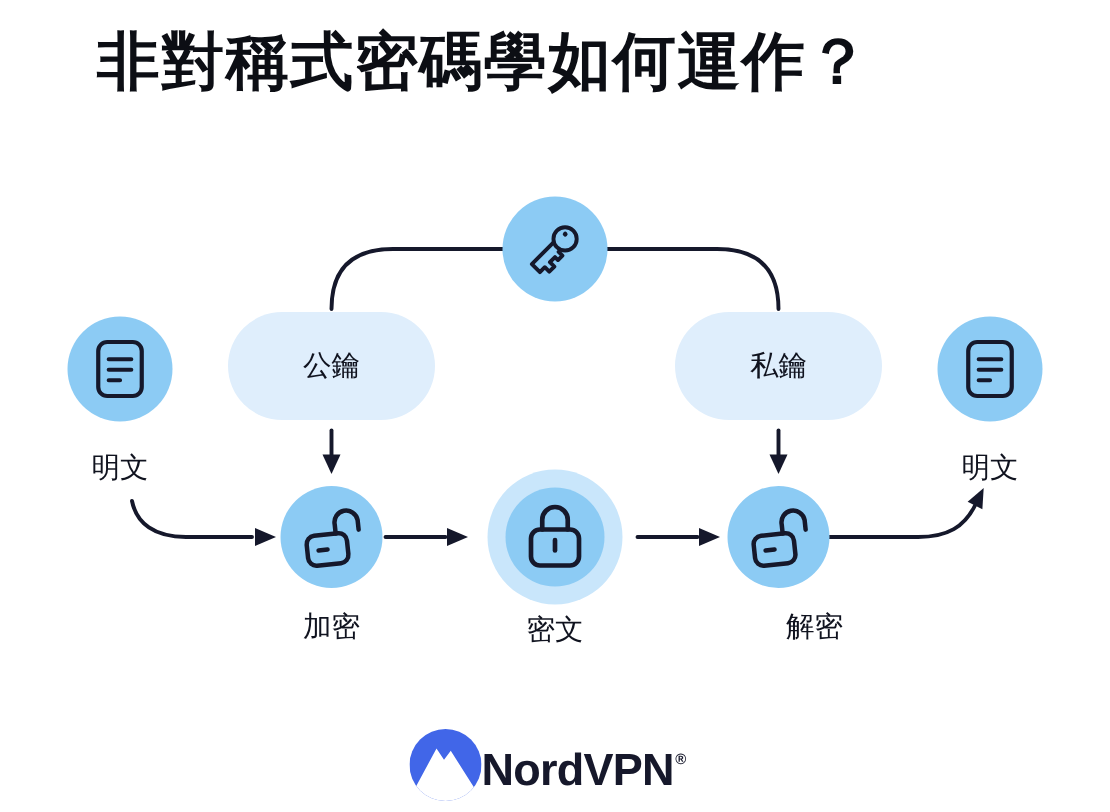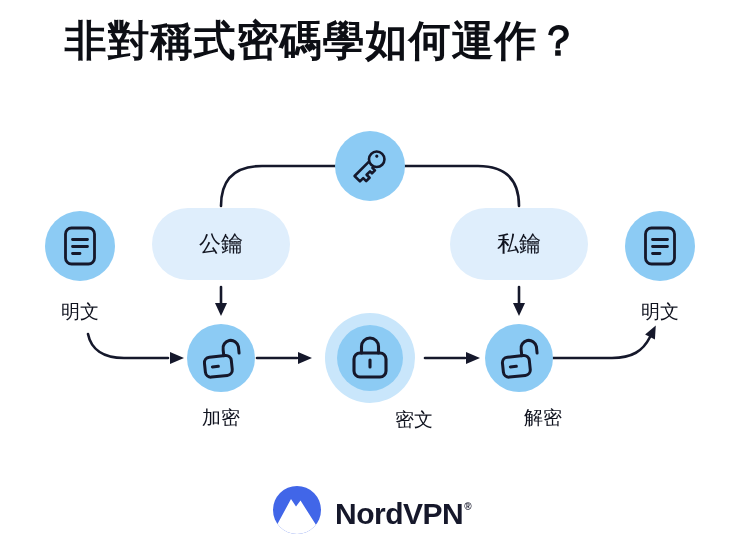--- a/index.html
+++ b/index.html
@@ -17,31 +17,31 @@
     display:flex;align-items:center;justify-content:center;z-index:2;
   }
   .halo{
     position:absolute;border-radius:50%;background:var(--halo_blue,#c9e6fb);
     display:flex;align-items:center;justify-content:center;z-index:2;
   }
   .halo .circle-node{position:static;}
   .pill{
     position:absolute;border-radius:36px;background:var(--pill_blue,#dfeefc);
     display:flex;align-items:center;justify-content:center;z-index:2;
-    font-size:22px;font-weight:500;color:#10131f;
+    font-size:19px;font-weight:500;color:#10131f;
   }
   .node-label{
     position:absolute;transform:translateX(-50%);z-index:2;
     font-size:19px;font-weight:500;color:#10131f;white-space:nowrap;text-align:center;
   }
   .icon-stroke{stroke:var(--stroke_dark,#15182b);fill:none;stroke-linecap:round;stroke-linejoin:round;}
   .icon-fill{fill:var(--stroke_dark,#15182b);stroke:none;}
   .logo{
     position:absolute;left:273px;top:486px;height:48px;z-index:2;
-    display:flex;align-items:center;gap:14px;
+    display:flex;align-items:center;
   }
   .logo-circle-fill{fill:var(--logo_blue,#4166e8);}
   .wordmark{
     font-size:30px;font-weight:800;color:#16182b;letter-spacing:-0.5px;line-height:48px;
   }
   .regmark{font-size:10px;font-weight:700;color:#16182b;vertical-align:14px;margin-left:1px;}
 </style>
 </head>
 <body>
 
@@ -116,21 +116,21 @@
 
   <div class="halo" style="left:325px;top:313px;width:90px;height:90px;">
     <div class="circle-node" style="width:66px;height:66px;">
       <svg width="48" height="48" viewBox="-24 -24 48 48">
         <path class="icon-stroke" stroke-width="3.1" d="M-8.5,-5 V-11.5 A8.5,8.5 0 0 1 8.5,-11.5 V-5"></path>
         <rect class="icon-stroke" x="-16" y="-5" width="32" height="24" rx="6" stroke-width="3.1"></rect>
         <path class="icon-stroke" stroke-width="3.1" d="M0,2 V9"></path>
       </svg>
     </div>
   </div>
-  <div class="node-label" style="left:370px;top:407px;margin-left:44px;">密文</div>
+  <div class="node-label" style="left:370px;top:407px;">密文</div>
 
   <div class="circle-node" style="left:485px;top:324px;width:68px;height:68px;">
     <svg width="50" height="50" viewBox="-25 -25 50 50">
       <g transform="rotate(-6)">
         <rect class="icon-stroke" x="-17" y="-2" width="27" height="20" rx="5.5" stroke-width="3"></rect>
         <path class="icon-stroke" stroke-width="3" d="M-9.5,8 H-3.5"></path>
         <path class="icon-stroke" stroke-width="3" d="M3,-2 L3,-8 A7.75,7.75 0 0 1 18.5,-9.5 L18.5,-3"></path>
       </g>
     </svg>
   </div>

